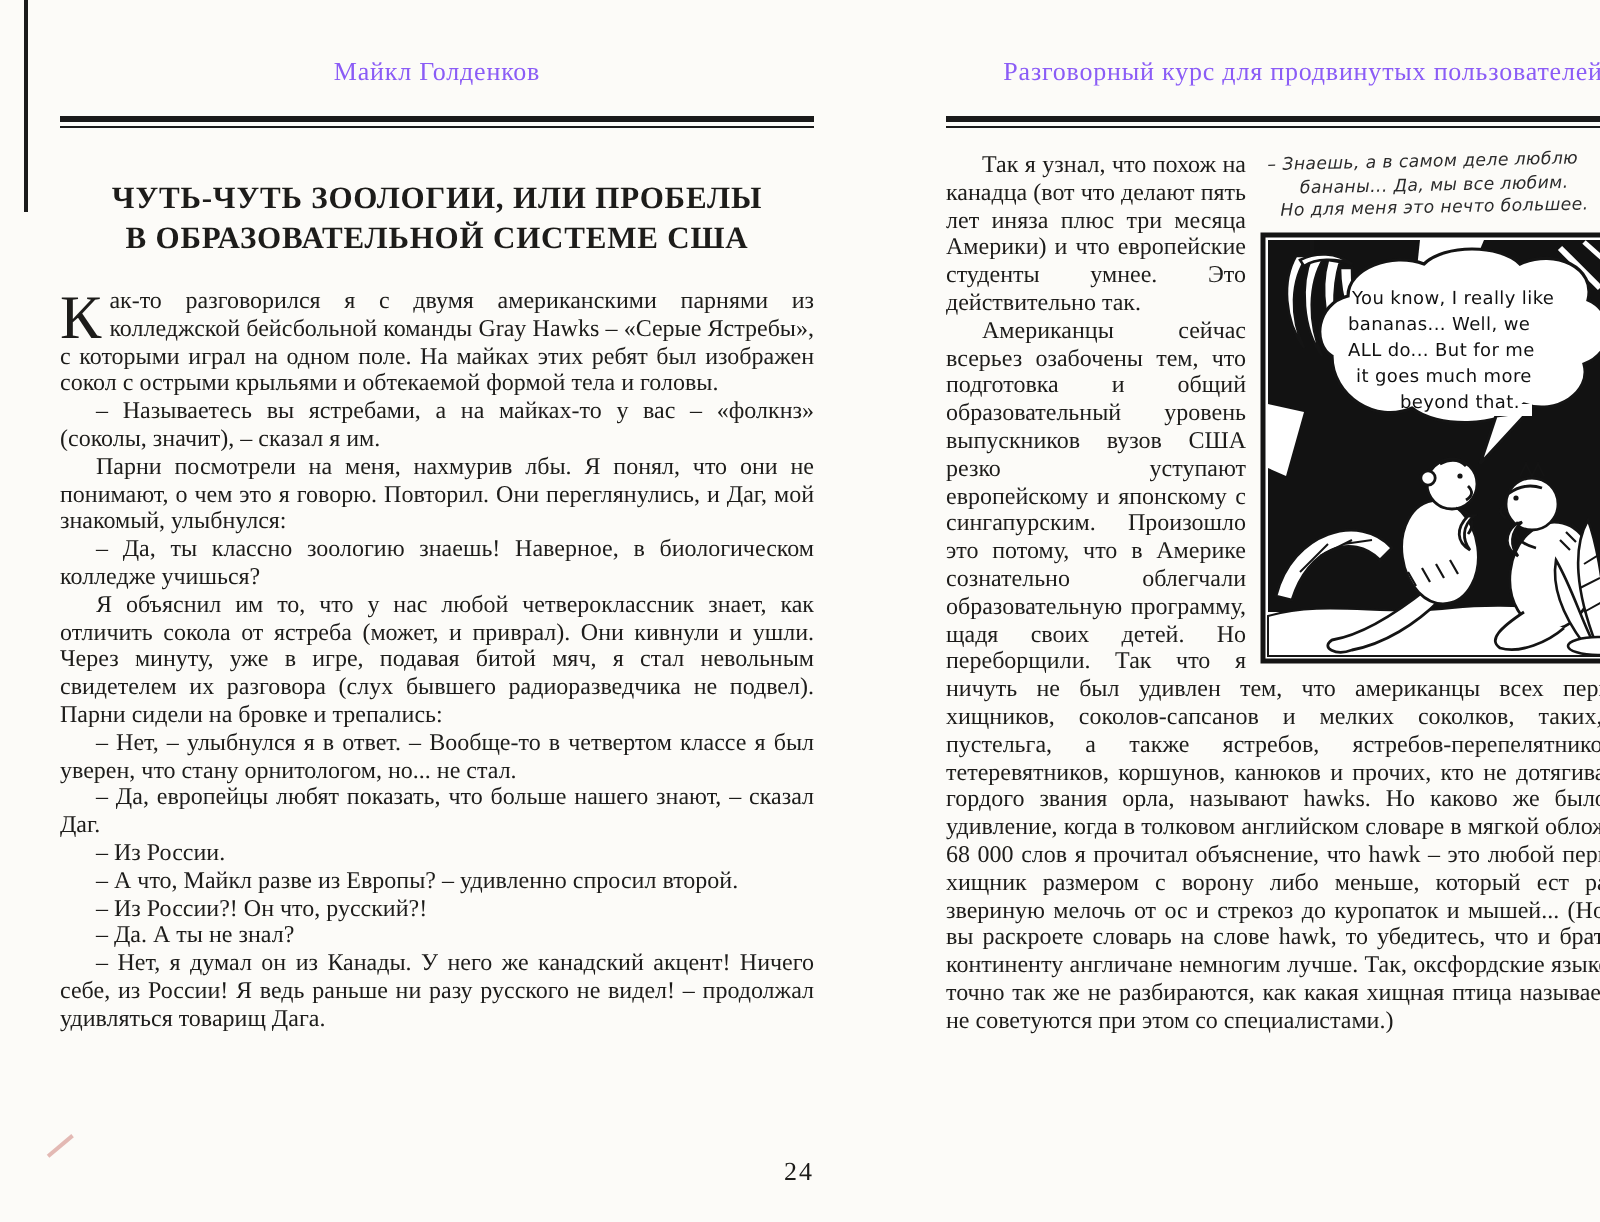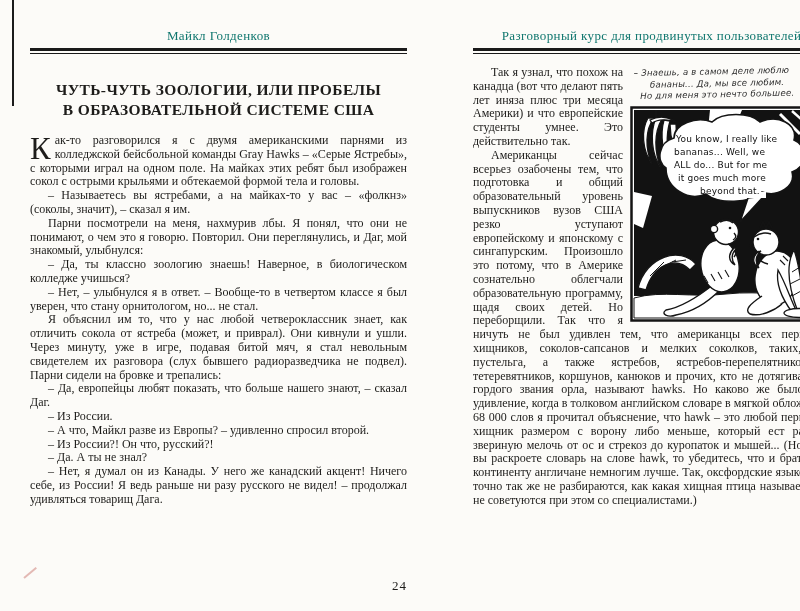--- a/index.html
+++ b/index.html
@@ -7,21 +7,21 @@
     position:relative;width:800px;height:611px;background:#fcfbf8;
     font-family:"Liberation Serif","DejaVu Serif",serif;color:#1d1c1a;
     overflow:hidden;
   }
   .scan-edge{position:absolute;left:12px;top:0;width:2px;height:106px;background:#1b1b1b;}
   .scan-scratch{position:absolute;left:22px;top:572px;width:16px;height:1.5px;background:#e3b9b4;transform:rotate(-40deg);}
   .page{position:absolute;top:28px;}
   .page-left{left:30px;width:377px;}
   .page-right{left:437px;width:357px;margin-left:36px;}
   .running-head{
-    text-align:center;font-size:13px;letter-spacing:.4px;padding-bottom:4px;color:#0f766e;
+    text-align:center;font-size:13px;letter-spacing:.4px;padding-bottom:14px;color:#8b5cf6;
   }
   .head-rule{height:2px;border-top:3px solid #1a1a1a;border-bottom:1px solid #1a1a1a;}
   .chapter-title{
     margin-top:26px;text-align:center;font-weight:bold;font-size:15.5px;line-height:20px;letter-spacing:.4px;
   }
   .body-text{margin-top:14px;font-size:12px;line-height:13.8px;text-align:justify;}
   .body-text p{margin:0;text-indent:18px;}
   .body-text p.no-indent{text-indent:0;}
   .dropcap{
     float:left;font-size:31px;line-height:25px;padding:2px 4px 0 0;font-weight:400;
@@ -58,22 +58,22 @@
     <div class="chapter-title">
       <div>ЧУТЬ-ЧУТЬ ЗООЛОГИИ, ИЛИ ПРОБЕЛЫ</div>
       <div>В ОБРАЗОВАТЕЛЬНОЙ СИСТЕМЕ США</div>
     </div>
 
     <div class="body-text">
       <p class="no-indent"><span class="dropcap">К</span><span>ак-то разговорился я с двумя американскими парнями из колледжской бейсбольной команды Gray Hawks – «Серые Ястребы», с которыми играл на одном поле. На майках этих ребят был изображен сокол с острыми крыльями и обтекаемой формой тела и головы.</span></p>
       <p>– Называетесь вы ястребами, а на майках-то у вас – «фолкнз» (соколы, значит), – сказал я им.</p>
       <p>Парни посмотрели на меня, нахмурив лбы. Я понял, что они не понимают, о чем это я говорю. Повторил. Они переглянулись, и Даг, мой знакомый, улыбнулся:</p>
       <p>– Да, ты классно зоологию знаешь! Наверное, в биологическом колледже учишься?</p>
+      <p>Я объяснил им то, что у нас любой четвероклассник знает, как отличить сокола от ястреба (может, и приврал). Они кивнули и ушли. Через минуту, уже в игре, подавая битой мяч, я стал невольным свидетелем их разговора (слух бывшего радиоразведчика не подвел). Парни сидели на бровке и трепались:</p>
       <p>– Нет, – улыбнулся я в ответ. – Вообще-то в четвертом классе я был уверен, что стану орнитологом, но... не стал.</p>
-      <p>Я объяснил им то, что у нас любой четвероклассник знает, как отличить сокола от ястреба (может, и приврал). Они кивнули и ушли. Через минуту, уже в игре, подавая битой мяч, я стал невольным свидетелем их разговора (слух бывшего радиоразведчика не подвел). Парни сидели на бровке и трепались:</p>
       <p>– Да, европейцы любят показать, что больше нашего знают, – сказал Даг.</p>
       <p>– Из России.</p>
       <p>– А что, Майкл разве из Европы? – удивленно спросил второй.</p>
       <p>– Из России?! Он что, русский?!</p>
       <p>– Да. А ты не знал?</p>
       <p>– Нет, я думал он из Канады. У него же канадский акцент! Ничего себе, из России! Я ведь раньше ни разу русского не видел! – продолжал удивляться товарищ Дага.</p>
     </div>
 
     <div class="pageno pageno-left">24</div>
   </div>

